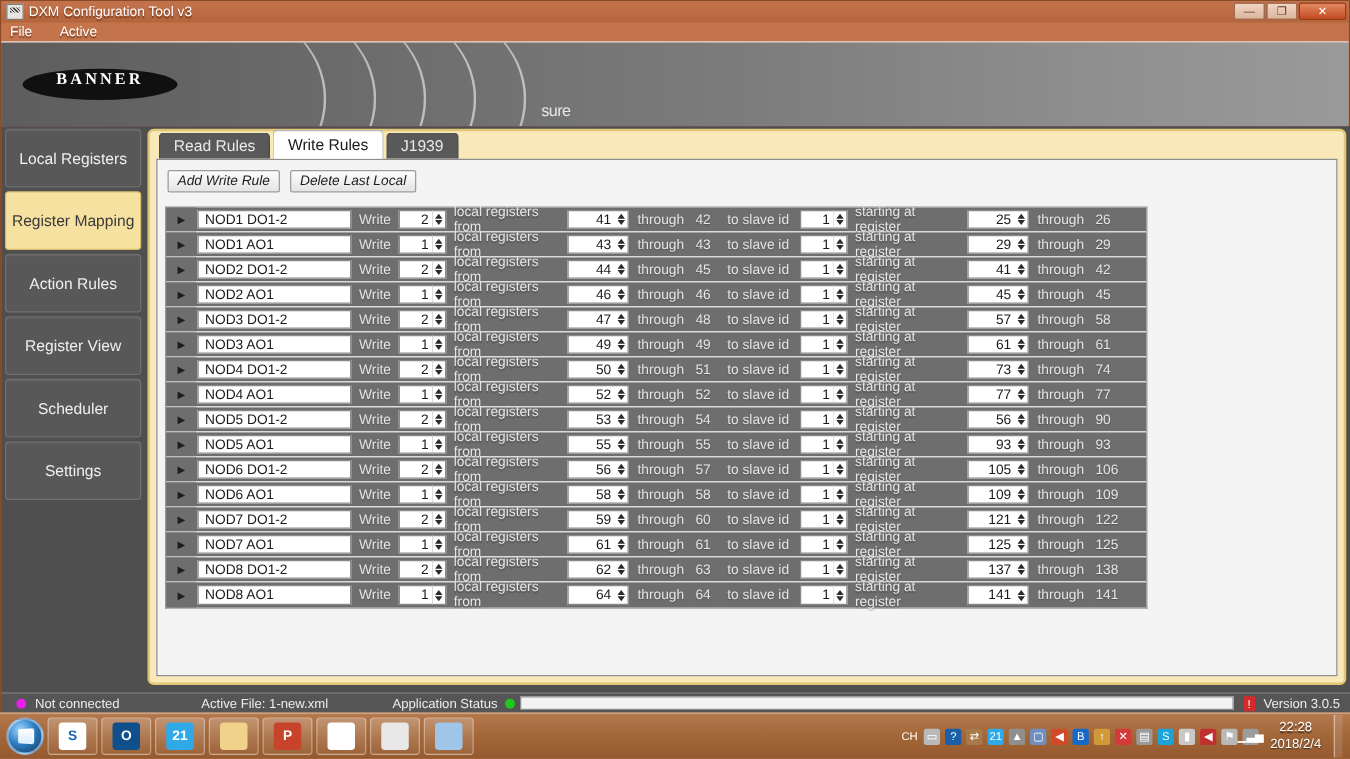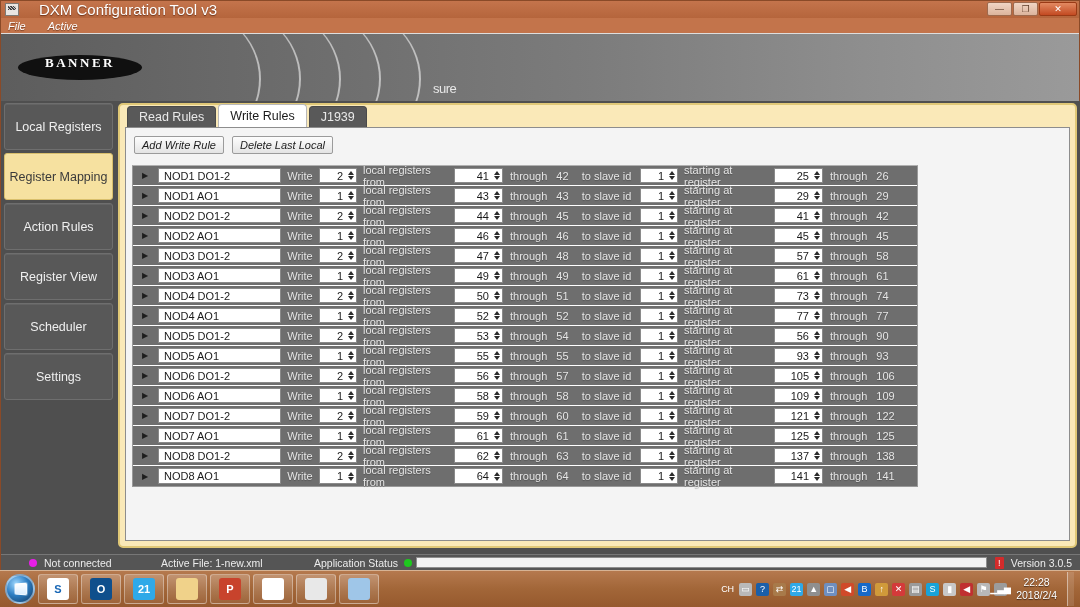--- a/index.html
+++ b/index.html
@@ -24,23 +24,22 @@
     width: 14px; height: 13px; margin-left: 4px; margin-right: 4px;
     background: #e9e6e2;
     border: 1px solid #7e7a74;
     position: relative; flex: none;
   }
   #title-icon::before {
     content:""; position:absolute; left:2px; top:2px; width:8px; height:4px;
     background: repeating-linear-gradient(45deg,#444 0 1px,#ccc 1px 2px);
   }
   #title-text {
-    font-size: 15px; color: #ffffff; white-space: nowrap;
+    font-size: 11px; color: #ffffff; white-space: nowrap;
     text-shadow: 0 1px 1px rgba(90,40,20,.8);
-    margin-left: 16px;
   }
   #win-buttons { position: absolute; right: 2px; top: 1px; display: flex; gap: 1px; }
   .win-btn {
     width: 25px; height: 14px;
     border: 1px solid #9d6a4e;
     border-radius: 2px;
     background: linear-gradient(#f0d5c4, #dcb49c);
     display: flex; align-items: center; justify-content: center;
     font-size: 9px; color: #5d3c28; line-height: 1;
   }
@@ -51,21 +50,20 @@
   }
   
   #menubar {
     height: 15px; background: #c3744b;
     display: flex; align-items: center; padding-left: 7px; gap: 22px;
   }
   #menubar .menu-item {
     font-size: 11px; color: #ffffff;
     text-shadow: 0 1px 1px rgba(90,40,20,.7);
     cursor: default;
-    font-style: italic;
   }
   
   #banner {
     position: relative; height: 68px; overflow: hidden;
     background: linear-gradient(90deg,#5d5d5d 0%, #6b6b6b 25%, #7c7c7c 55%, #8e8e8e 80%, #9a9a9a 100%);
     border-top: 1px solid #dedede;
   }
   #banner .swoosh {
     position: absolute; top: -30px; width: 120px; height: 150px;
     border-right: 2px solid rgba(255,255,255,.55);
@@ -925,21 +923,21 @@
                 <span>through</span>
                 <b>141</b>
               </div>
             </div>
           </div>
       </div>
     </div>
   </div>
 
   <div id="statusbar">
-    <div class="sb-seg" style="width:160px;padding-left:28px">
+    <div class="sb-seg" style="width:160px;padding-left:12px">
       <span class="dot" style="background: rgb(232, 30, 232);"></span>
       <span style="margin-left:7px">Not connected</span>
     </div>
     <div class="sb-seg" style="width:145px">
       <span>Active File: 1-new.xml</span>
     </div>
     <div class="sb-seg" style="margin-left:8px">
       <span>Application Status</span>
       <span class="dot" style="margin-left: 6px; background: rgb(30, 200, 30);"></span>
     </div>

